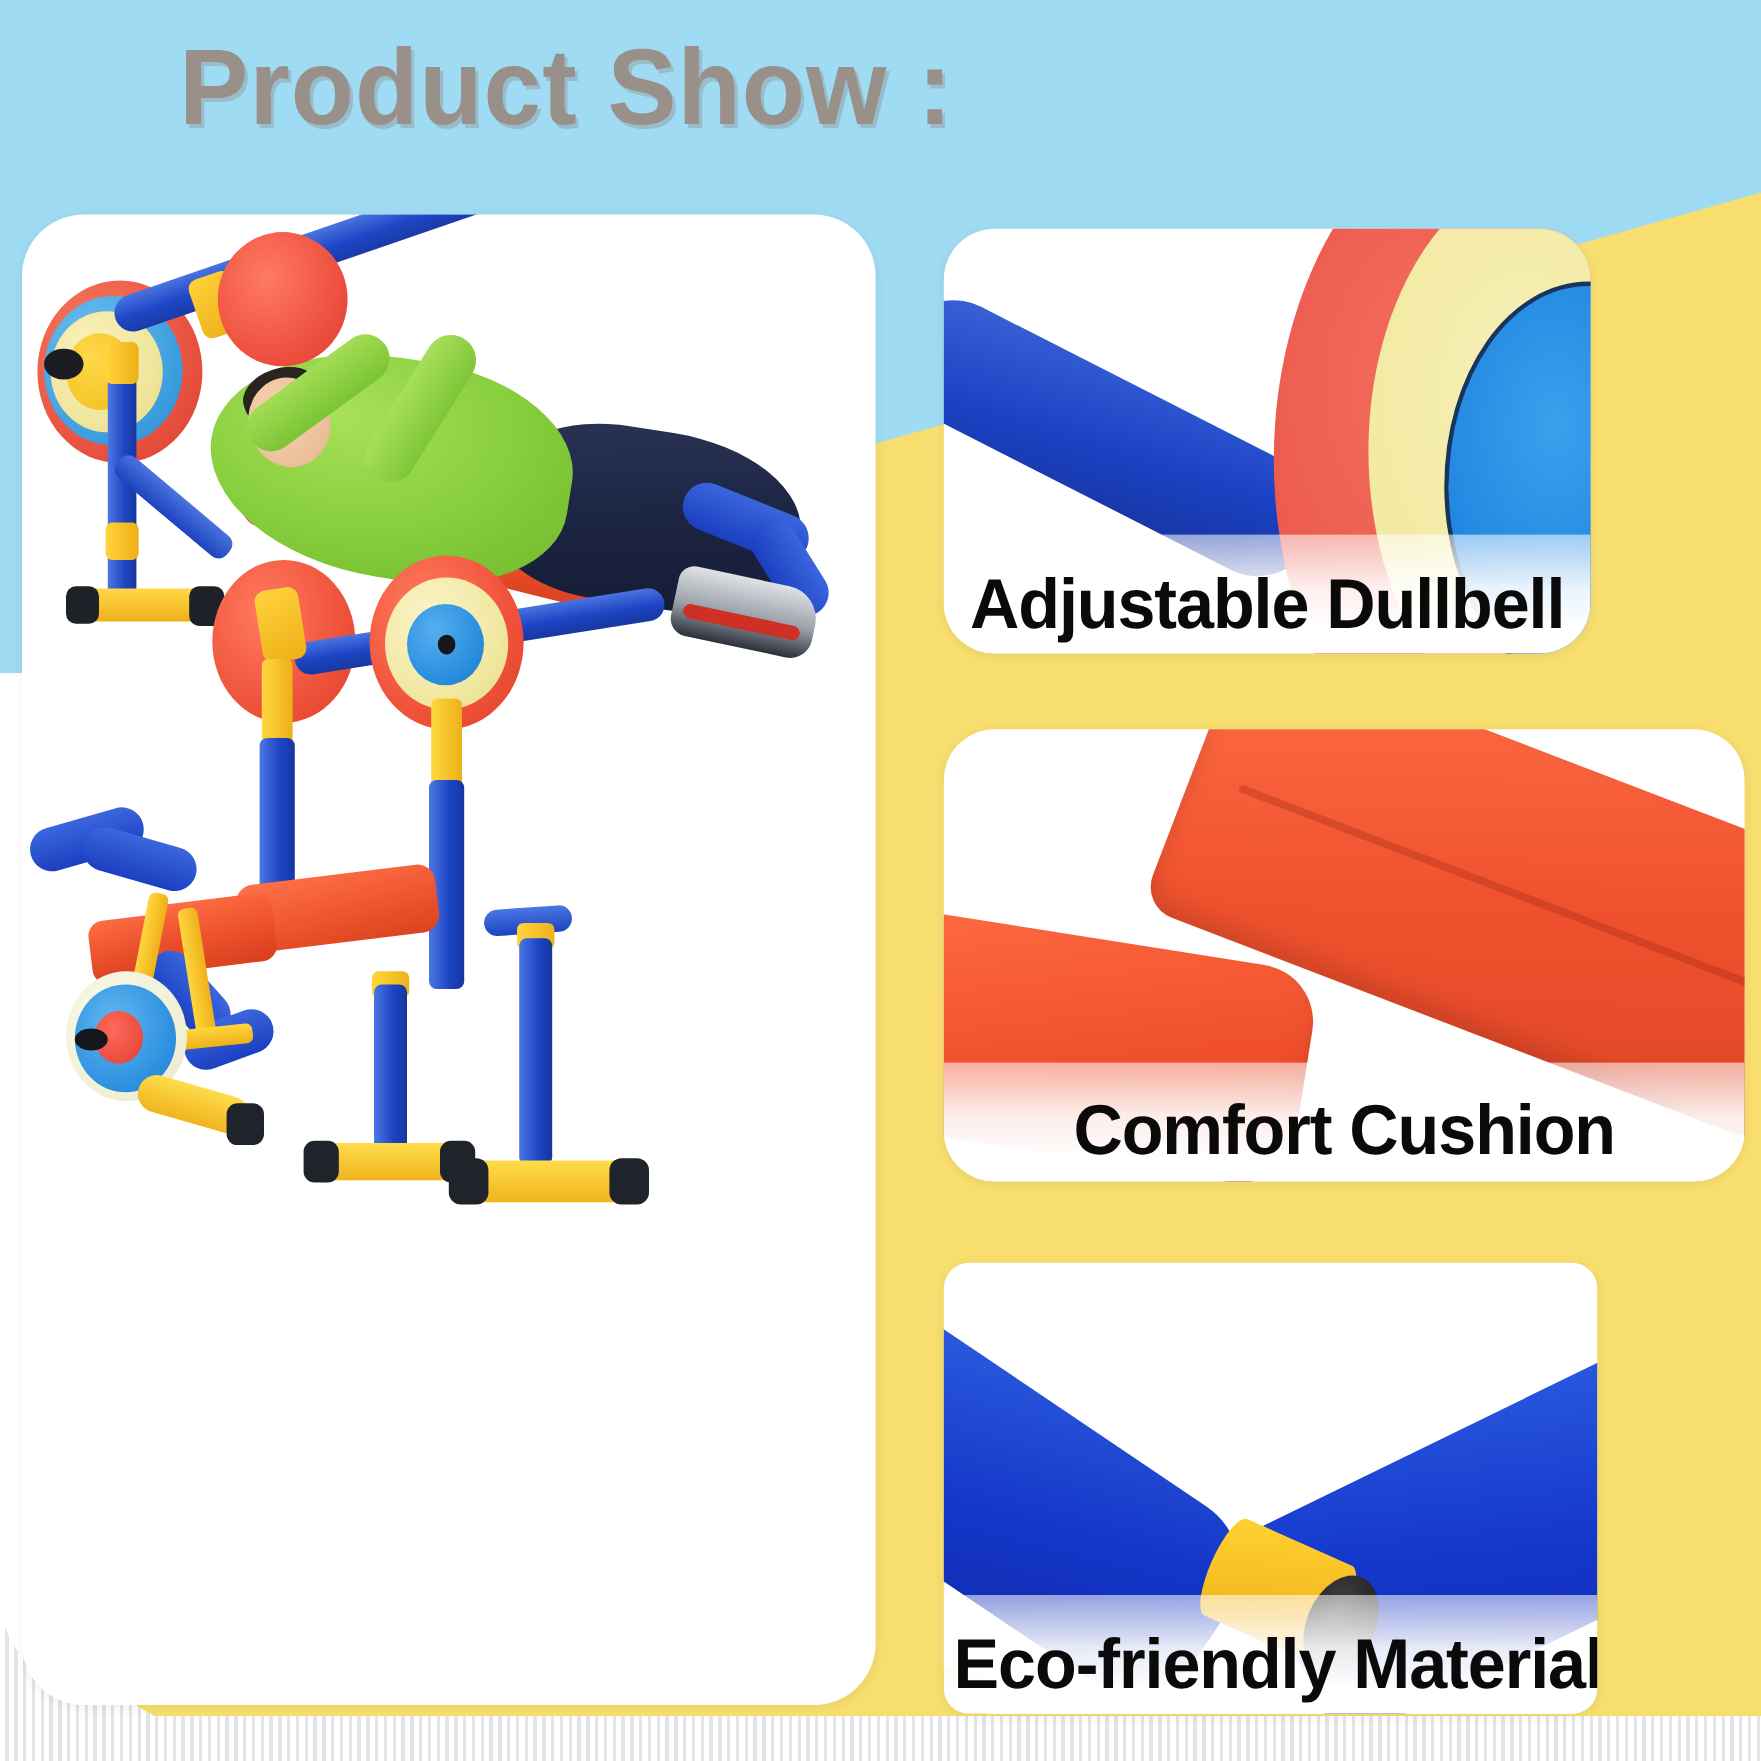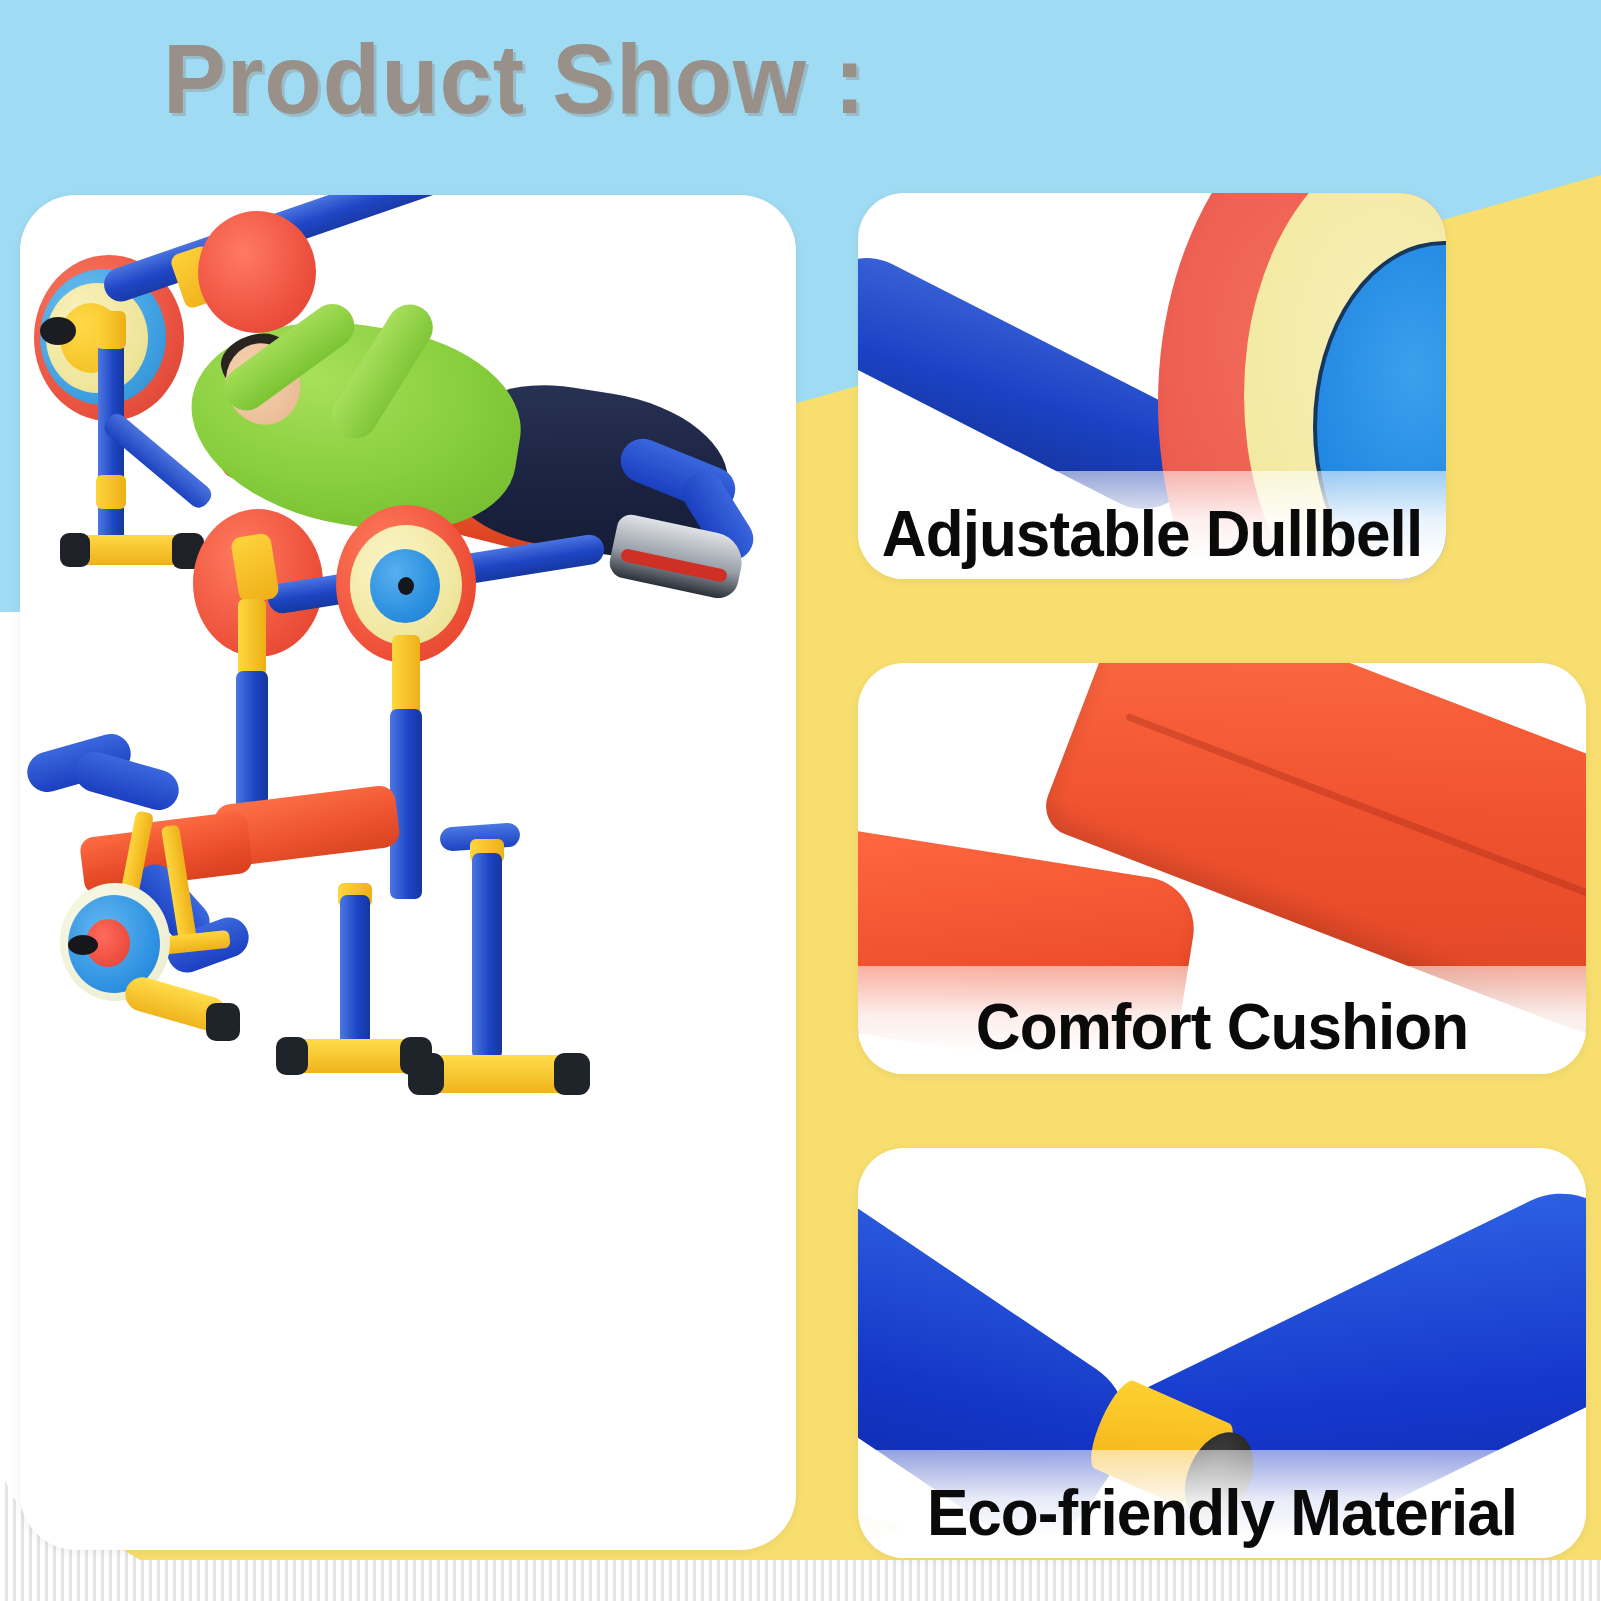--- a/index.html
+++ b/index.html
@@ -53,23 +53,23 @@
 
   
   .card{
     position:absolute;
     background:#ffffff;
     border-radius:46px;
     overflow:hidden;
     box-shadow:0 2px 10px rgba(0,0,0,.06);
   }
   .card-main{ left:20px;  top:195px;  width:776px;  height:1355px; border-radius:56px; }
-  .card-a   { left:858px; top:193px;  width:588px;  height:386px;  }
+  .card-a   { left:858px; top:208px;  width:588px;  height:386px;  }
   .card-b   { left:858px; top:663px;  width:728px;  height:411px;  }
-  .card-c   { left:858px; top:1148px; width:728px;  height:410px;  }
+  .card-c   { left:858px; top:1148px; width:594px;  height:410px;border-radius:23px;  }
 
   .card-scene{ position:absolute; inset:0; }
 
   .card-label{
     position:absolute; left:0; right:0; bottom:10px;
     text-align:center;
     font-size:62px; font-weight:bold;
     color:#0a0a0a;
     font-family:"Liberation Sans", sans-serif;
     letter-spacing:-1px;

